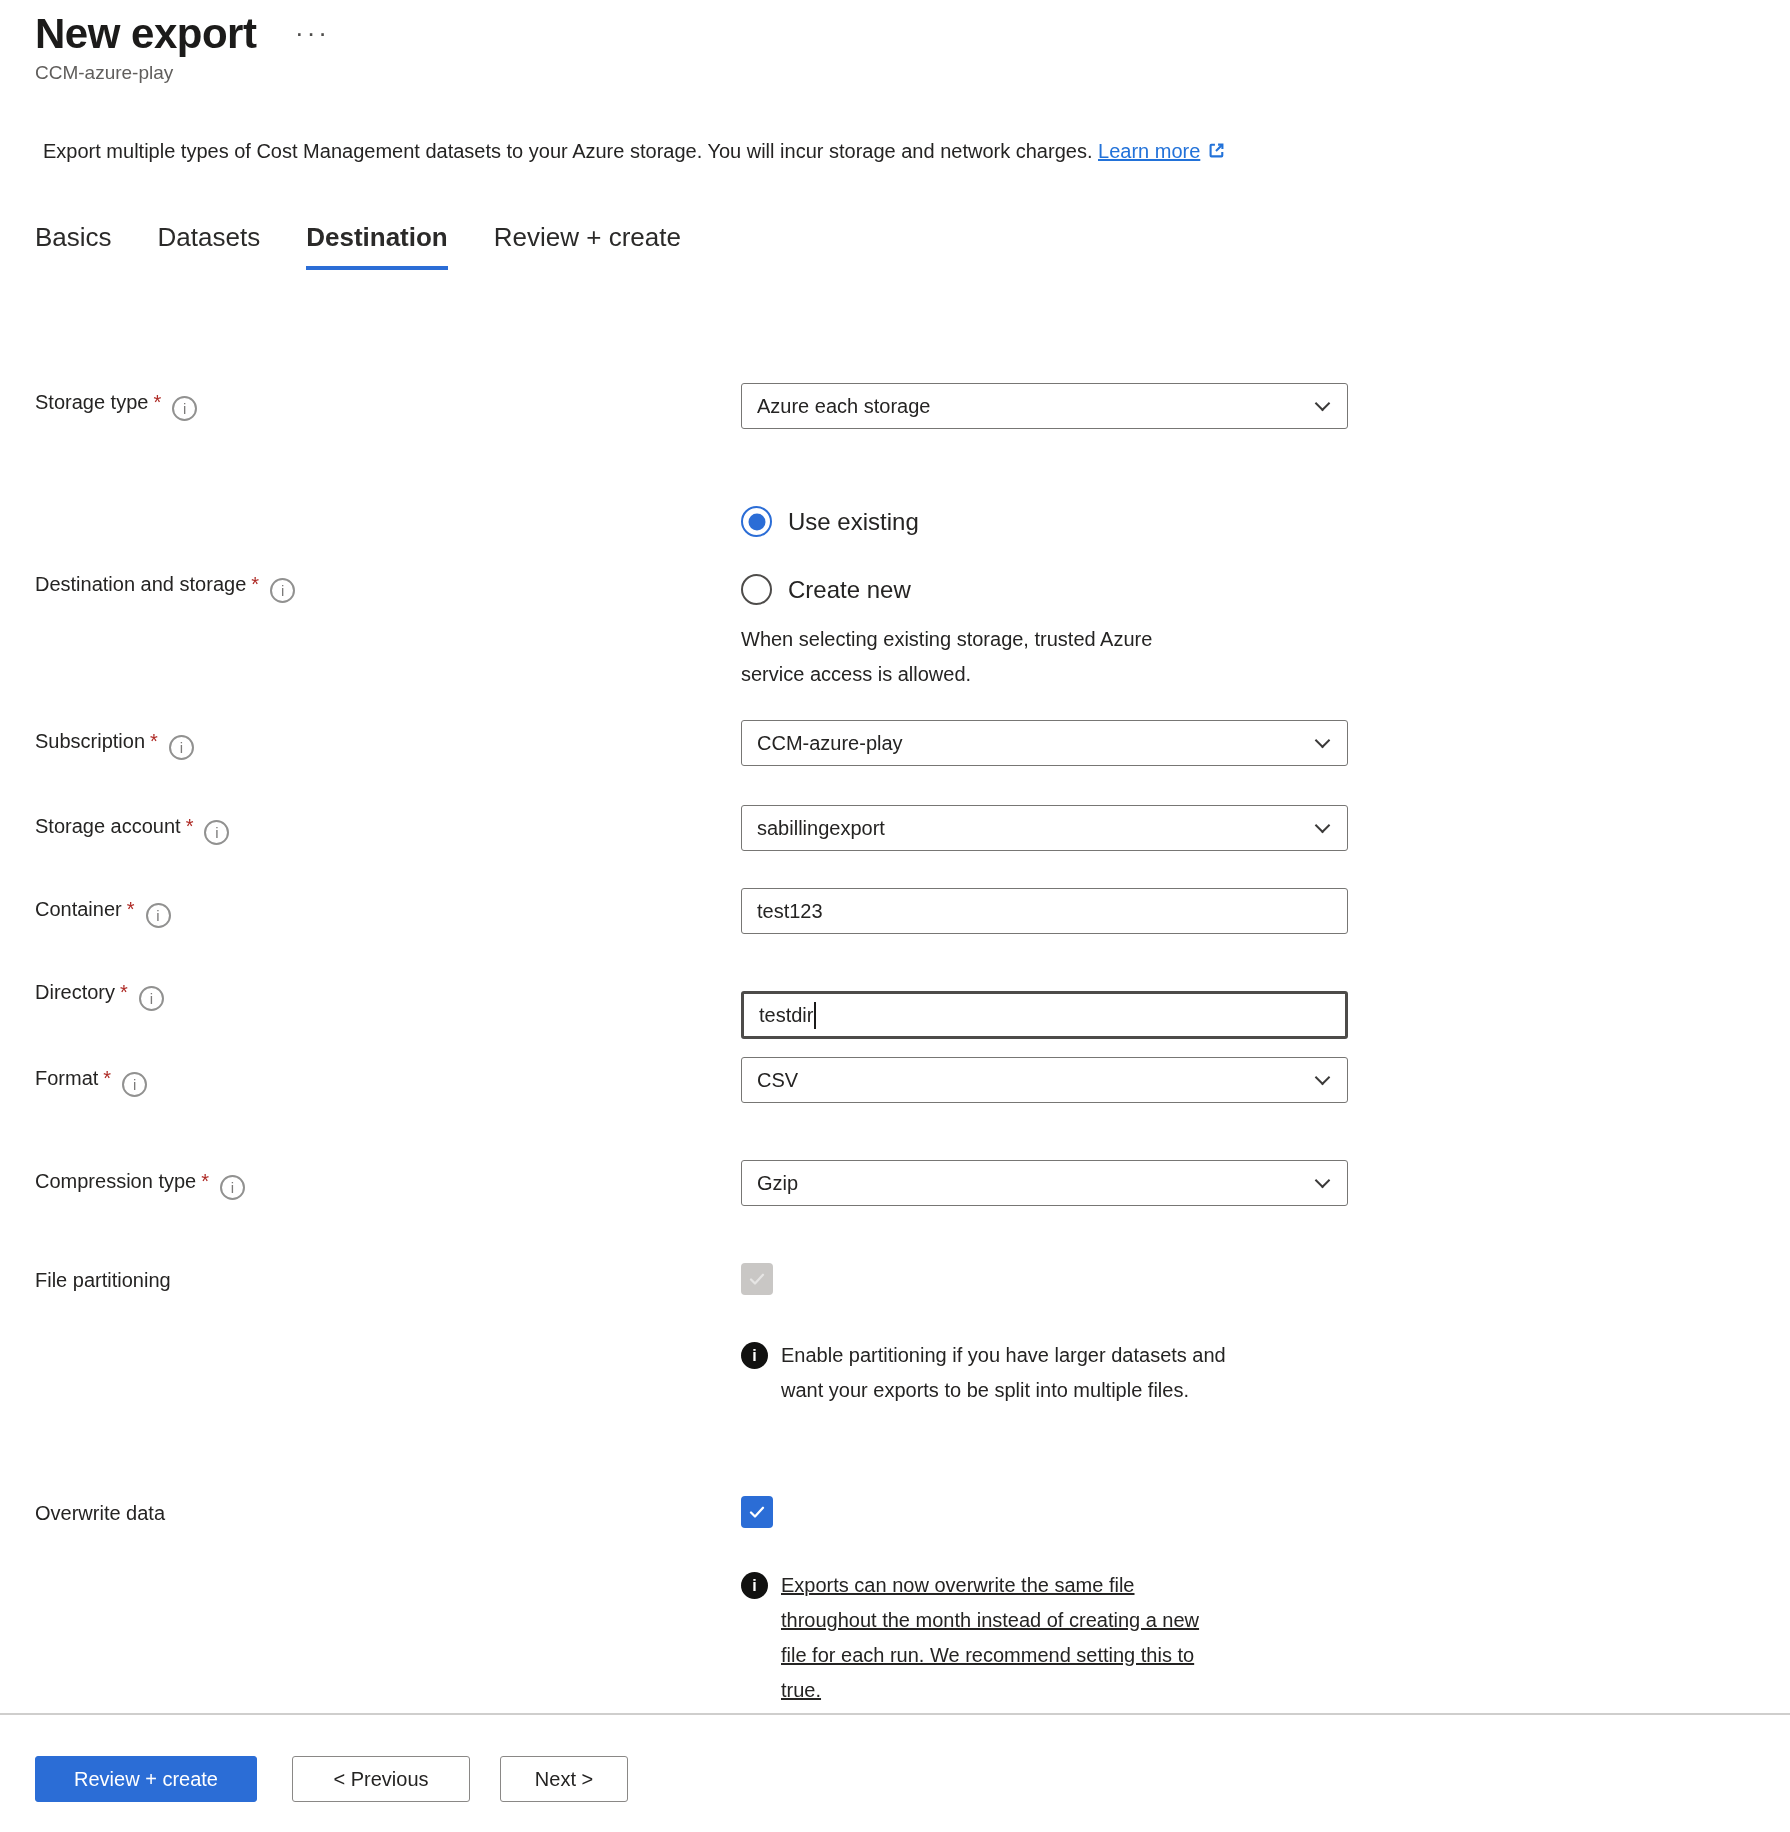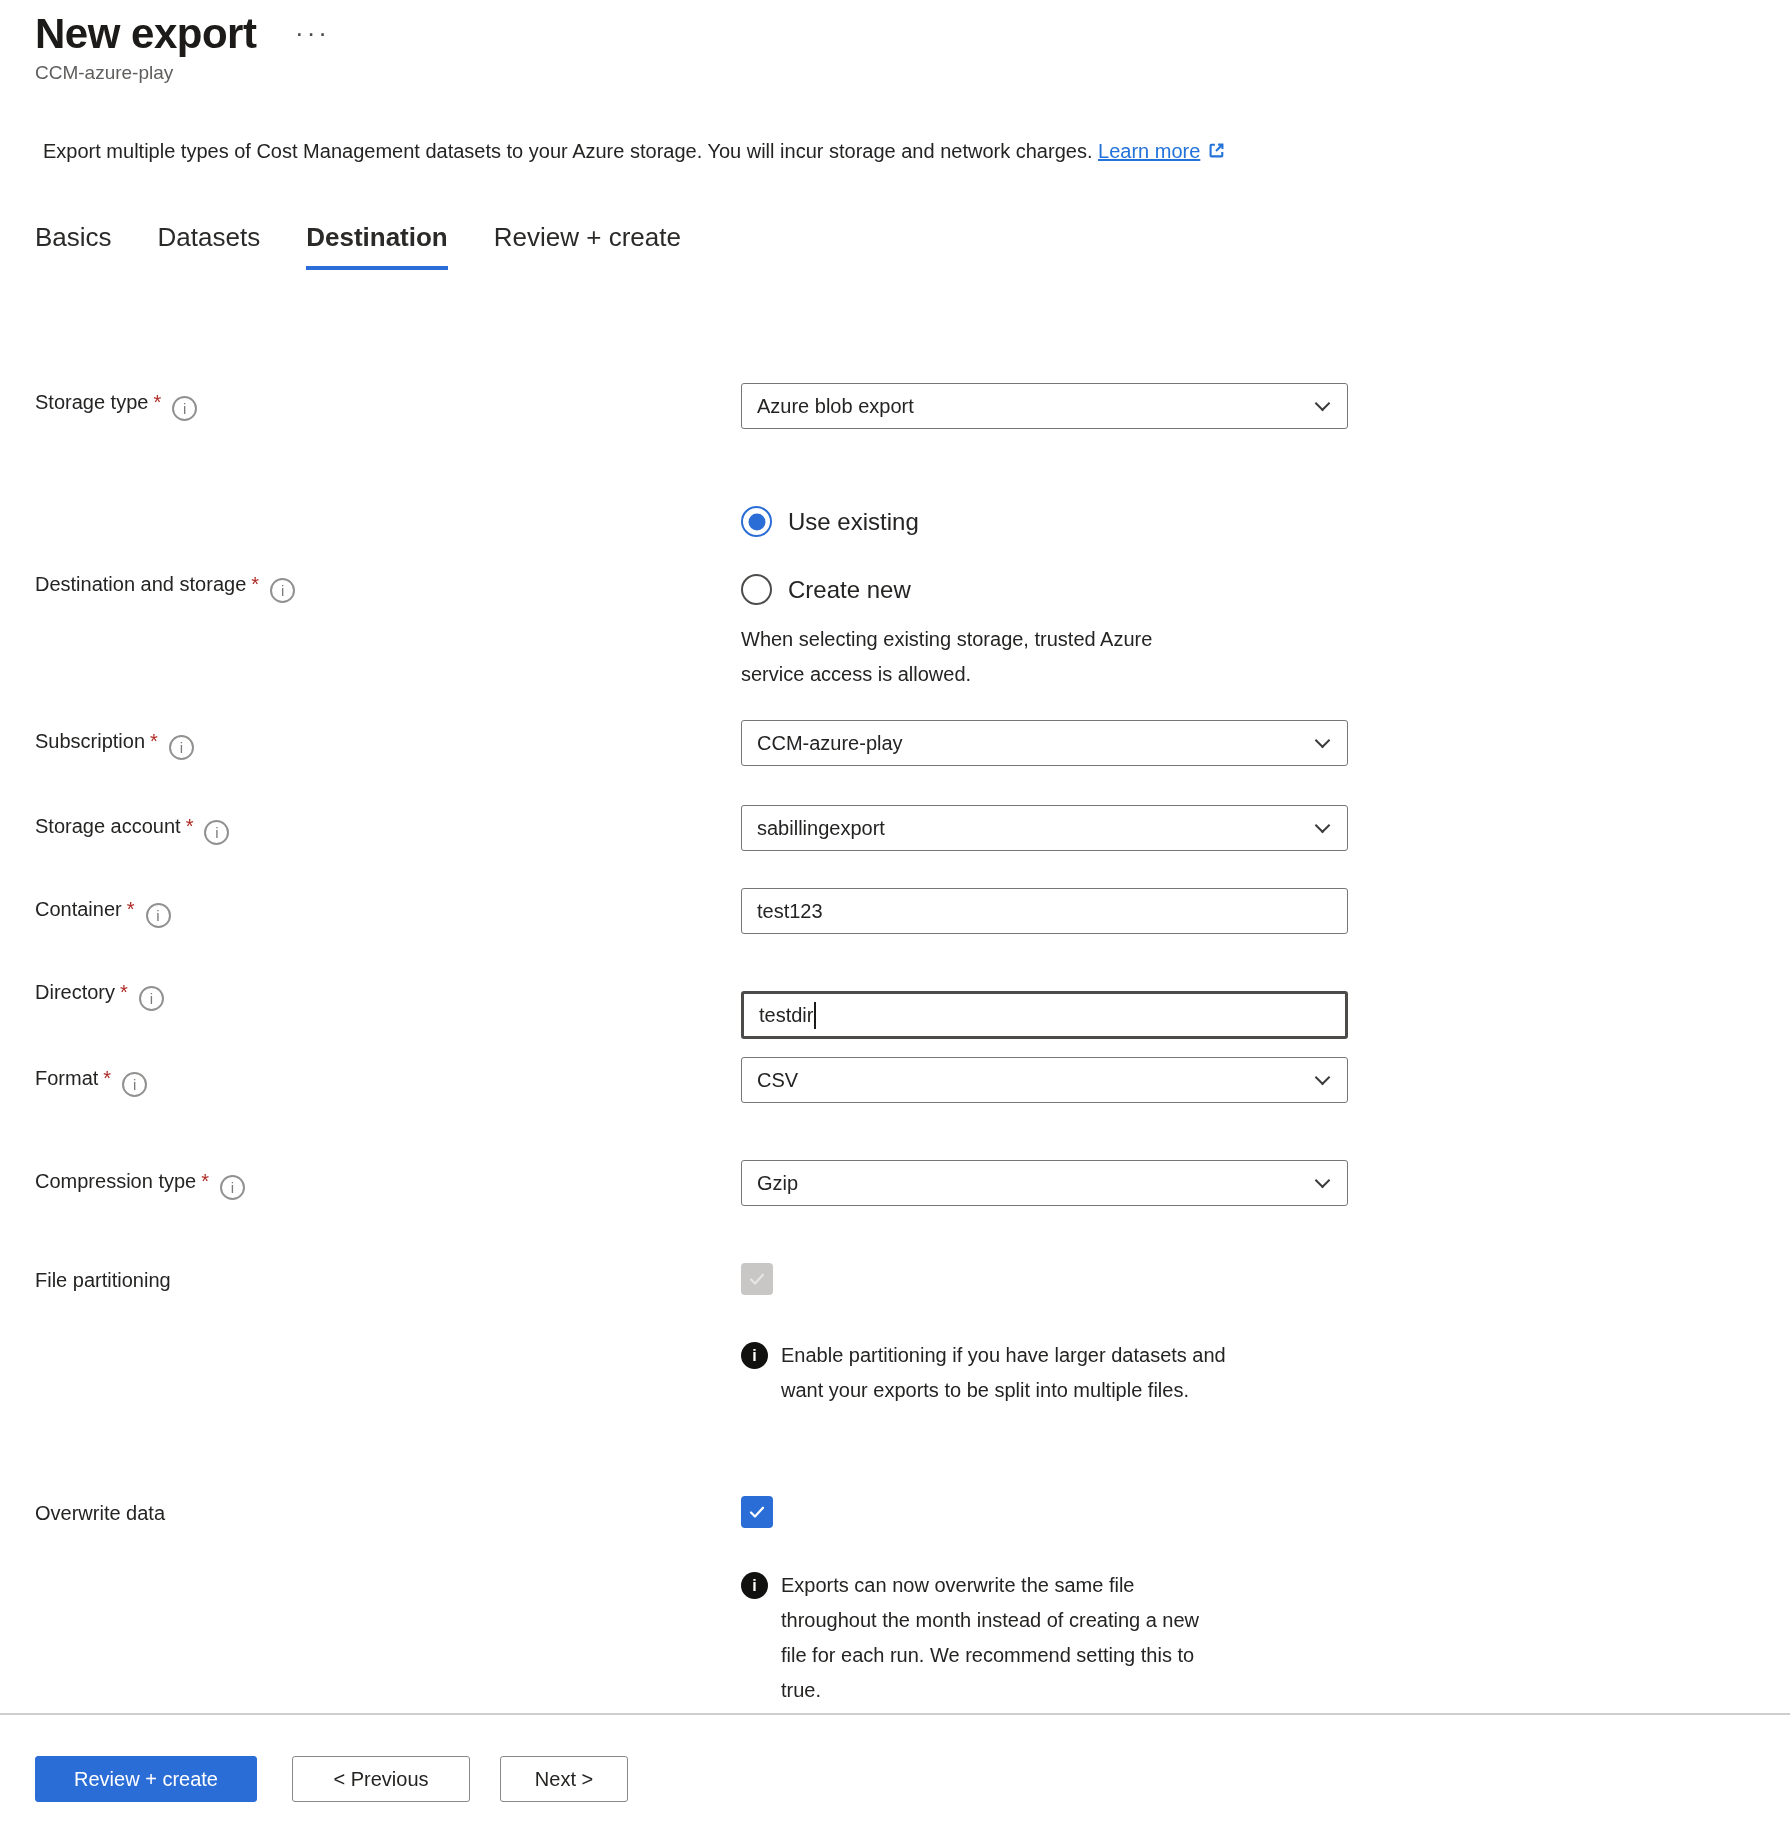--- a/index.html
+++ b/index.html
@@ -59,21 +59,21 @@
   .checkbox svg path { fill: none; stroke: #ffffff; stroke-width: 1.8; stroke-linecap: round; stroke-linejoin: round; }
   .checkbox.disabled { background: #c9c7c5; cursor: default; }
   .checkbox.disabled svg path { stroke: #e6e5e4; }
 
   
   .note { left: 741px; display: flex; gap: 13px; }
   .note-icon { width: 27px; height: 27px; border-radius: 50%; background: #111110; color: #ffffff;
                font-size: 16px; font-weight: 700; line-height: 27px; text-align: center; flex: 0 0 auto; margin-top: 4px; }
   .note-text { font-size: 20px; line-height: 35px; color: #252423; }
   .note-text.w1 { width: 470px; }
-  .note-text.w2 { width: 445px; }
+  .note-text.w2 { width: 445px; text-decoration: underline; }
 
   
   .divider { left: 0; top: 1713px; width: 1790px; height: 2px; background: #cfcecd; }
   .footer-btn { top: 1756px; height: 46px; border-radius: 3px; font-size: 20px; display: flex;
                 align-items: center; justify-content: center; cursor: pointer; }
   .btn-primary { left: 35px; width: 222px; background: #2b6dd6; color: #ffffff; border: 1px solid #2b6dd6; }
   .btn-secondary { background: #ffffff; color: #252423; border: 1px solid #8a8886; }
   .btn-prev { left: 292px; width: 178px; text-align: center; }
   .btn-next { left: 500px; width: 128px; }
 </style>
@@ -97,21 +97,21 @@
   <div class="tab">Basics</div>
   <div class="tab">Datasets</div>
   <div class="tab active">Destination</div>
   <div class="tab">Review + create</div>
 </div>
 
 <div class="abs field-label" style="top:391px">
   <span>Storage type</span><span class="req">*</span><span class="info-icon">i</span>
 </div>
 <div class="abs ctrl select" style="top:383px">
-  <span>Azure blob export</span>
+  <span>Azure each storage</span>
   <span class="chevron"></span>
 </div>
 
 <div class="abs field-label" style="top:573px">
   <span>Destination and storage</span><span class="req">*</span><span class="info-icon">i</span>
 </div>
 <div class="abs radio-row selected" style="top:506px">
   <span class="radio-circle"></span>
   <span class="radio-label">Use existing</span>
 </div>

